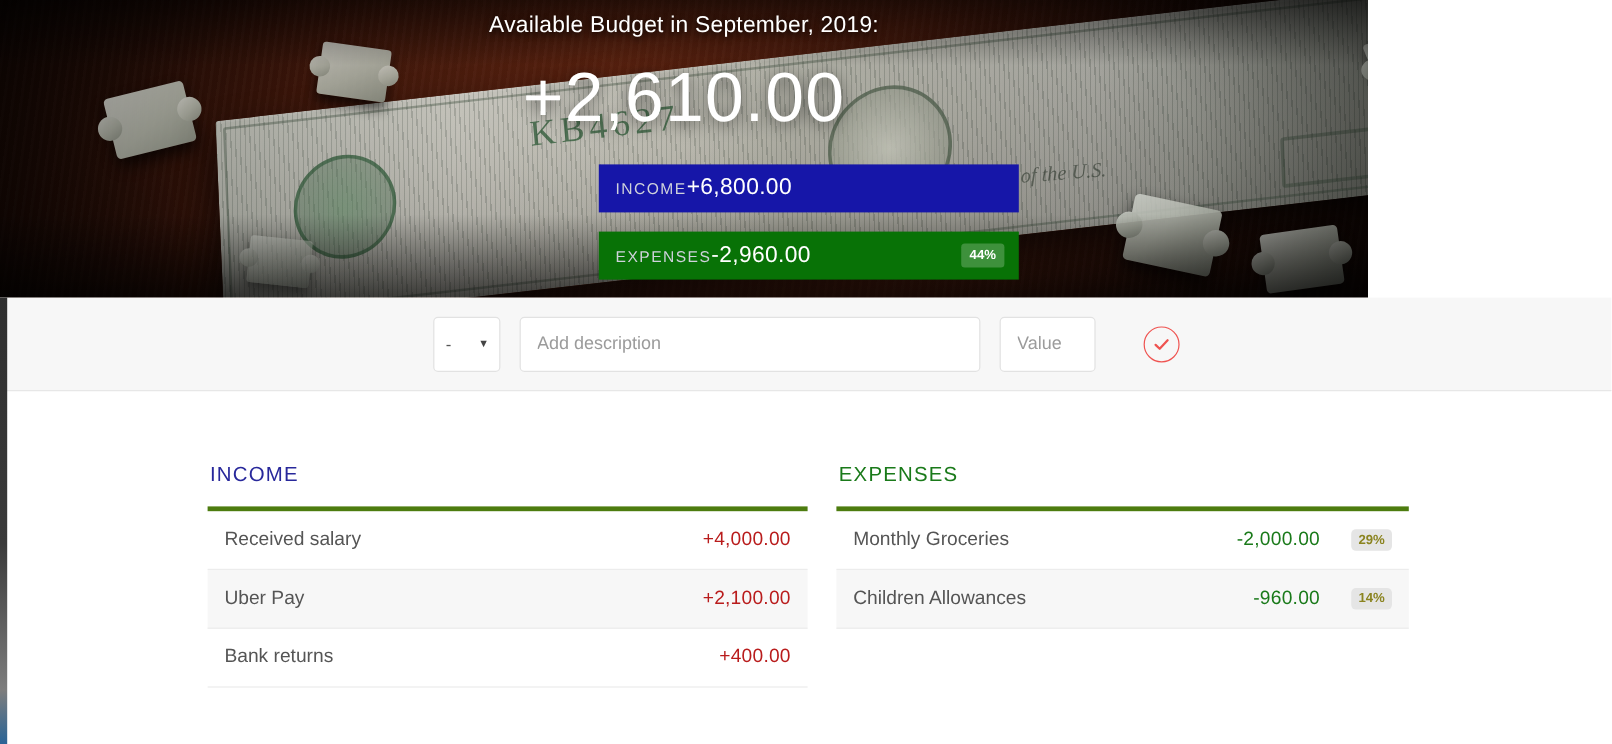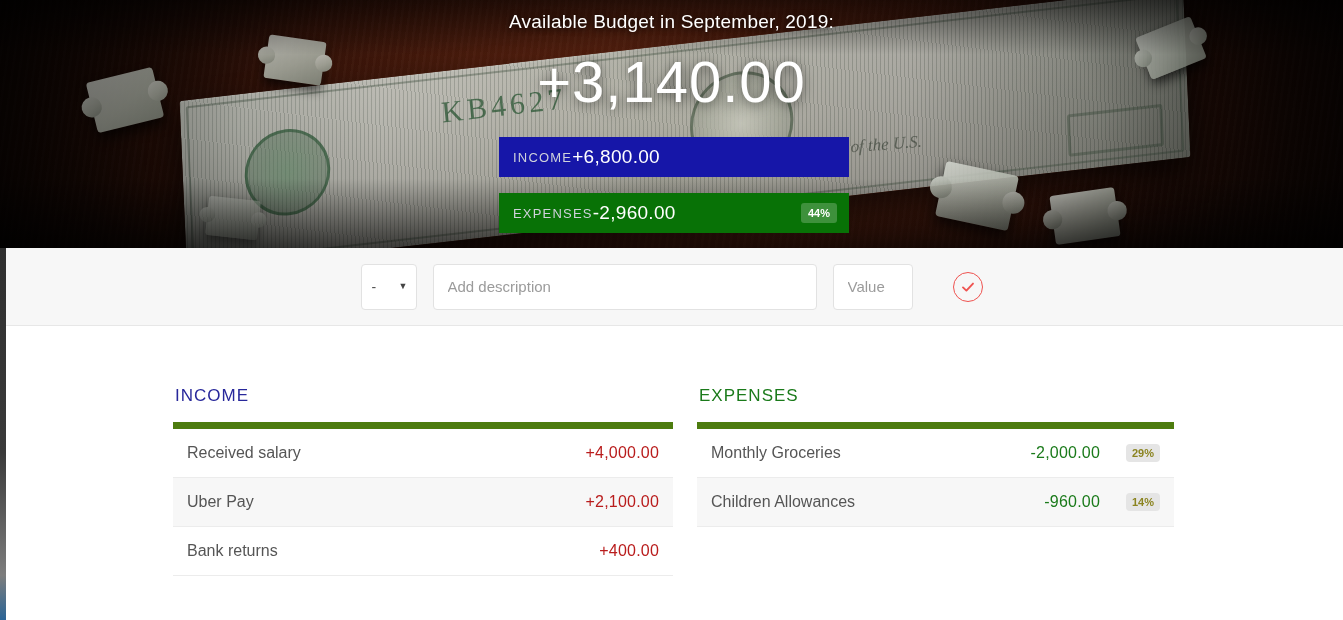--- a/index.html
+++ b/index.html
@@ -25,21 +25,21 @@
     left: 0;
     top: 248px;
     width: 6px;
     height: 372px;
     background: linear-gradient(180deg,#2f2f2f 0%,#3a3a3a 55%,#7d7d7d 88%,#2a6496 100%);
   }
 
   
   .hero {
     position: relative;
-    width: 1343px;
+    width: 1140px;
     height: 248px;
     overflow: hidden;
     background: #1b0c07;
   }
   .hero-bg {
     position: absolute;
     inset: 0;
     
     background:
       radial-gradient(ellipse 900px 420px at 52% 55%, rgba(120,45,22,0.55) 0%, rgba(70,24,12,0.35) 42%, rgba(0,0,0,0.88) 100%),
@@ -291,21 +291,21 @@
     font-size: 17px;
     font-weight: 400;
     letter-spacing: 1px;
     text-transform: uppercase;
     padding: 60px 0 16px 2px;
   }
   .income-col   .list-title { color: #28289b; }
   .expenses-col .list-title { color: #1a7a1a; }
 
   .list {
-    border-top: 7px solid #4d7c0f;
+    border-top: 4px solid #4d7c0f;
   }
   .item {
     display: flex;
     align-items: center;
     height: 49px;
     padding: 0 14px;
     border-bottom: 1px solid #ececec;
   }
   .item:nth-child(even) { background: #f7f7f7; }
 
@@ -355,21 +355,21 @@
     <div class="piece p2"></div>
     <div class="piece p3"></div>
     <div class="piece p4"></div>
     <div class="piece p5"></div>
     <div class="piece p6"></div>
 
     <div class="hero-vignette"></div>
 
     <div class="budget-title">Available Budget in September, 2019:</div>
 
-    <div class="budget-value">+3,140.00</div>
+    <div class="budget-value">+2,610.00</div>
 
     <div class="budget-bars">
 
       <div class="budget-row income">
         <span class="budget-label">INCOME</span>
         <span class="budget-amount">+6,800.00</span>
         <span class="budget-pct">---</span>
       </div>
 
       <div class="budget-row expenses">

